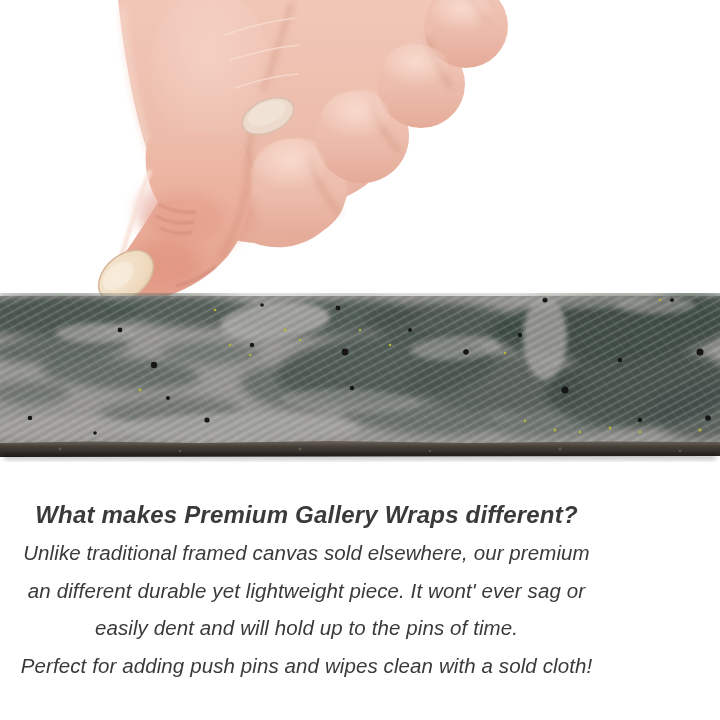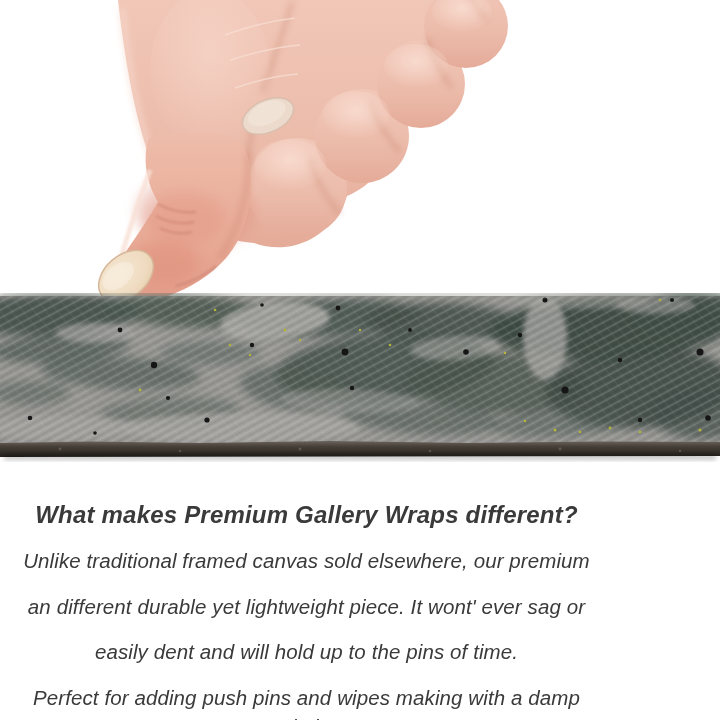--- a/index.html
+++ b/index.html
@@ -21,21 +21,21 @@
     text-align:center;color:var(--text-color);
     font-style:italic;
   }
   .info h1{
     margin:0 0 7px 0;
     font-size:24px;line-height:30px;
     font-weight:700;font-style:italic;
     letter-spacing:.2px;
   }
   .info .line{
-    margin:16px;
+    margin:8px;
     font-size:20.5px;line-height:29.5px;
     font-weight:400;font-style:italic;
     letter-spacing:.1px;
   }
 </style>
 </head>
 <body>
 
 <div class="stage">
 
@@ -273,16 +273,16 @@
     </g>
 
     <rect x="4" y="161" width="712" height="6" fill="#000000" opacity="0.22" filter="url(#blur2)"></rect>
   </svg>
 
   <section class="info">
     <h1>What makes Premium Gallery Wraps different?</h1>
     <p class="line">Unlike traditional framed canvas sold elsewhere, our premium</p>
     <p class="line">an different durable yet lightweight piece. It wont' ever sag or</p>
     <p class="line">easily dent and will hold up to the pins of time.</p>
-    <p class="line">Perfect for adding push pins and wipes making with a damp cloth!</p>
+    <p class="line">Perfect for adding push pins and wipes clean with a sold cloth!</p>
   </section>
 
 </div>
 
 </body></html>

